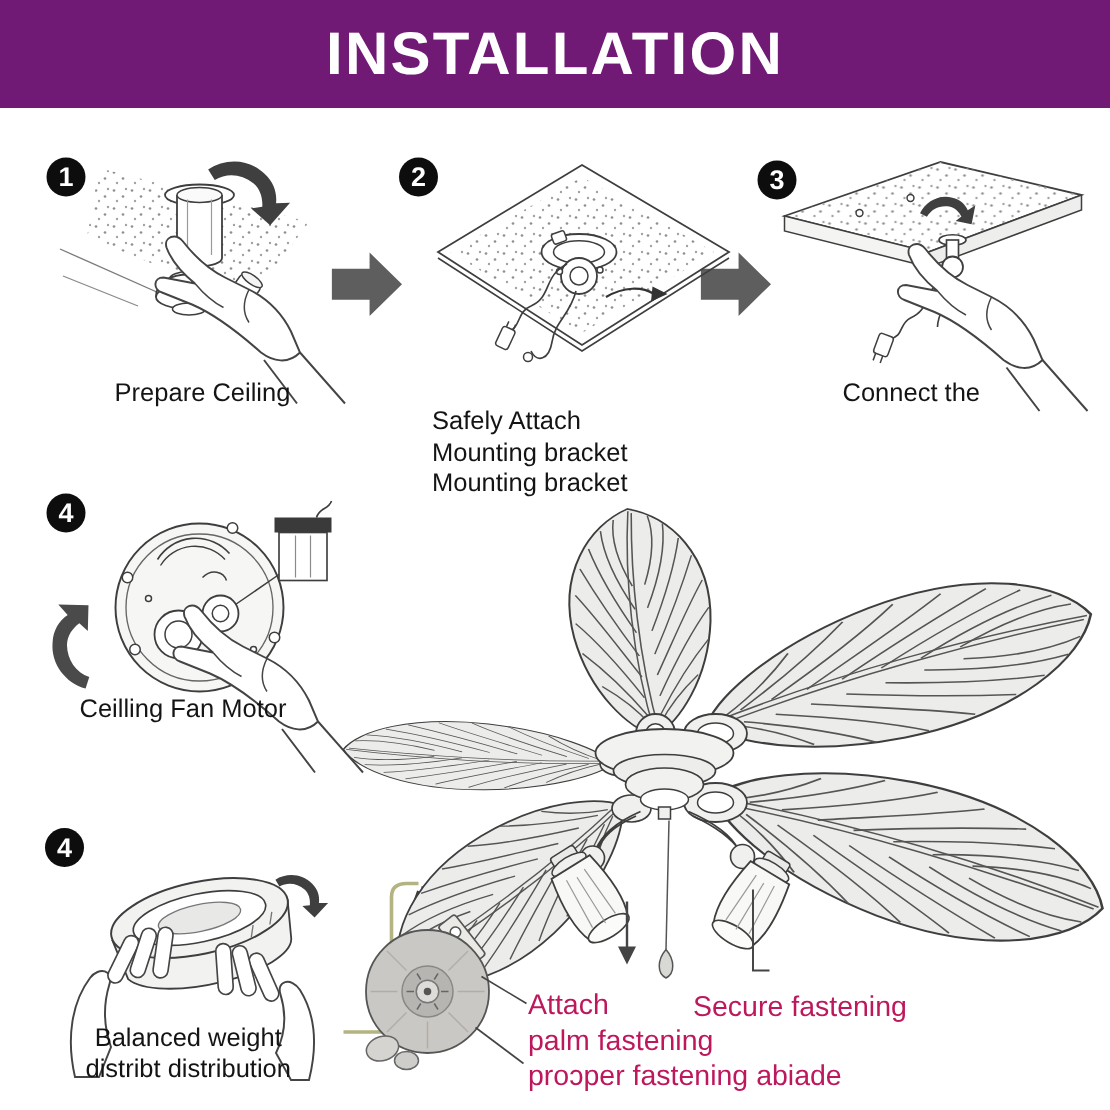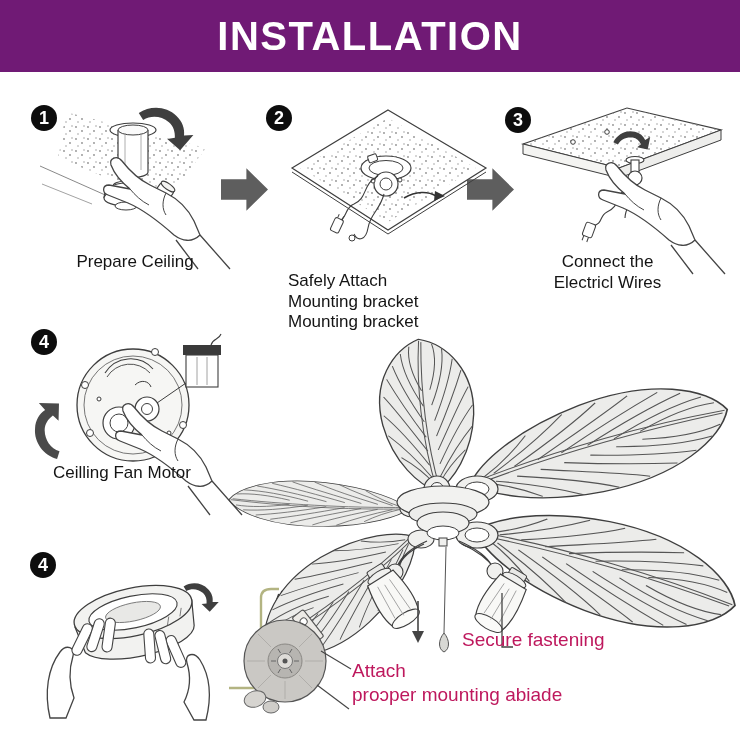--- a/index.html
+++ b/index.html
@@ -307,27 +307,31 @@
   <div class="cap center" style="left:40px;top:252px;width:190px;">
     <div>Prepare Ceiling</div>
   </div>
   <div class="cap left" style="left:288px;top:252px;width:200px;margin-top:19px;">
     <div>Safely Attach</div>
     <div>Mounting bracket</div>
     <div>Mounting bracket</div>
   </div>
   <div class="cap center" style="left:515px;top:252px;width:185px;">
     <div>Connect the</div>
-    <div>Electricl Wires</div>
   </div>
   <div class="cap center" style="left:42px;top:463px;width:160px;">
     <div>Ceilling Fan Motor</div>
   </div>
+  <div class="cap center" style="left:28px;top:682px;width:195px;">
+    <div>Balanced weight</div>
+    <div>distribt distribution</div>
+  </div>
 
   <div class="fan-label" style="left:352px;top:659px;width:230px;">
     <div>Attach</div>
-    <div>proɔper mounting abiade</div>
-  </div>
-  <div class="fan-label" style="left:462px;top:628px;width:170px;">
+    <div>palm fastening</div>
+    <div>proɔper fastening abiade</div>
+  </div>
+  <div class="fan-label" style="left:462px;top:660px;width:170px;">
     <div>Secure fastening</div>
   </div>
 
 </div>
 
 </body></html>

